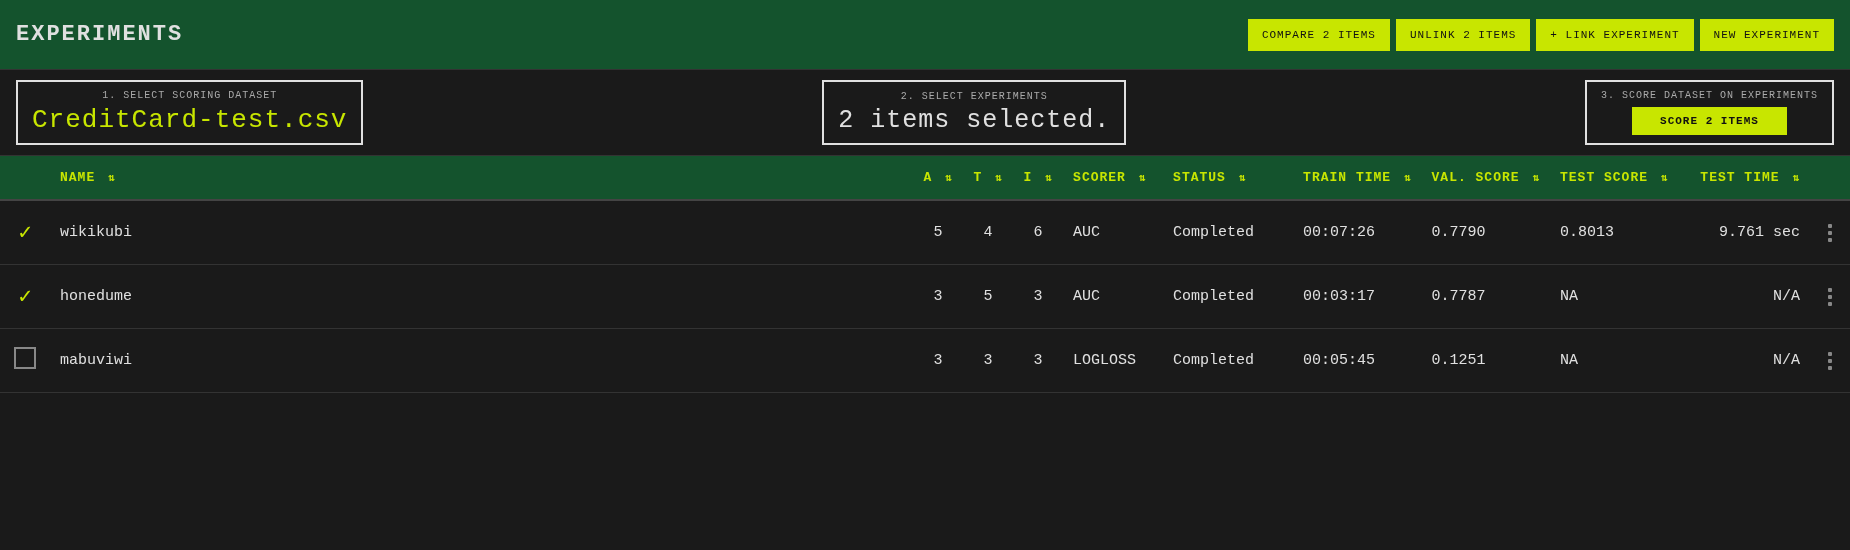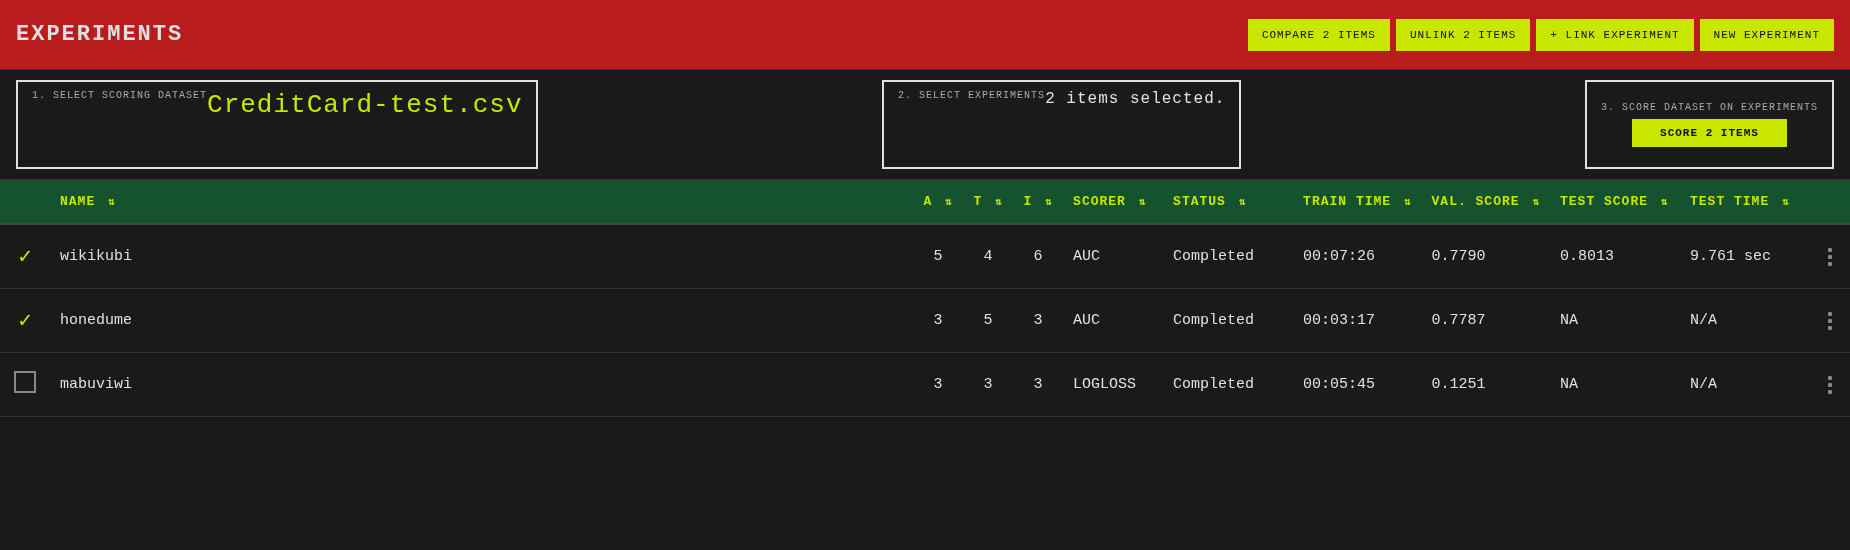--- a/index.html
+++ b/index.html
@@ -19,21 +19,21 @@
       display: flex;
       flex-direction: column;
     }
 
     
     .header-bar {
       display: flex;
       align-items: center;
       justify-content: space-between;
       padding: 10px 16px;
-      background: #b91c1c;
+      background: #14532d;
       border-bottom: 1px solid #333;
       min-height: 70px;
     }
 
     .page-title {
       font-size: 22px;
       font-weight: bold;
       color: #e0e0e0;
       letter-spacing: 2px;
       text-transform: uppercase;
@@ -67,21 +67,21 @@
       gap: 10px;
       background: #1a1a1a;
       border-bottom: 1px solid #333;
       min-height: 85px;
     }
 
     .selector-box {
       border: 2px solid #e0e0e0;
       padding: 8px 14px;
       display: flex;
-      flex-direction: row;
+      flex-direction: column;
       justify-content: center;
       min-width: 250px;
       text-align: center;
     }
 
     .selector-box.wide {
       min-width: 300px;
     }
 
     .selector-label {
@@ -94,30 +94,30 @@
 
     .selector-value {
       font-size: 26px;
       color: #c8e600;
       font-weight: normal;
       letter-spacing: 1px;
     }
 
     .selector-value.white {
       color: #e0e0e0;
-      font-size: 16px;
+      font-size: 25px;
     }
 
     .selector-spacer {
       flex: 1;
     }
 
     .score-dataset-box {
       border: 2px solid #e0e0e0;
-      padding: 20px 14px;
+      padding: 8px 14px;
       display: flex;
       flex-direction: column;
       justify-content: center;
       align-items: center;
       gap: 6px;
     }
 
     .score-dataset-label {
       font-size: 10px;
       color: #aaa;
@@ -223,21 +223,21 @@
 
     .col-name { min-width: 140px; }
     .col-a { width: 50px; text-align: center; }
     .col-t { width: 50px; text-align: center; }
     .col-i { width: 50px; text-align: center; }
     .col-scorer { width: 100px; }
     .col-status { width: 130px; }
     .col-traintime { width: 120px; }
     .col-valscore { width: 120px; }
     .col-testscore { width: 130px; }
-    .col-testtime { width: 130px; }
+    .col-testtime { width: 130px; text-align: right; }
     .col-actions { width: 40px; }
   </style>
 </head>
 <body>
 
 <div class="page-wrapper">
 
   <div class="header-bar">
     <span class="page-title">EXPERIMENTS</span>
     <div class="header-actions">

